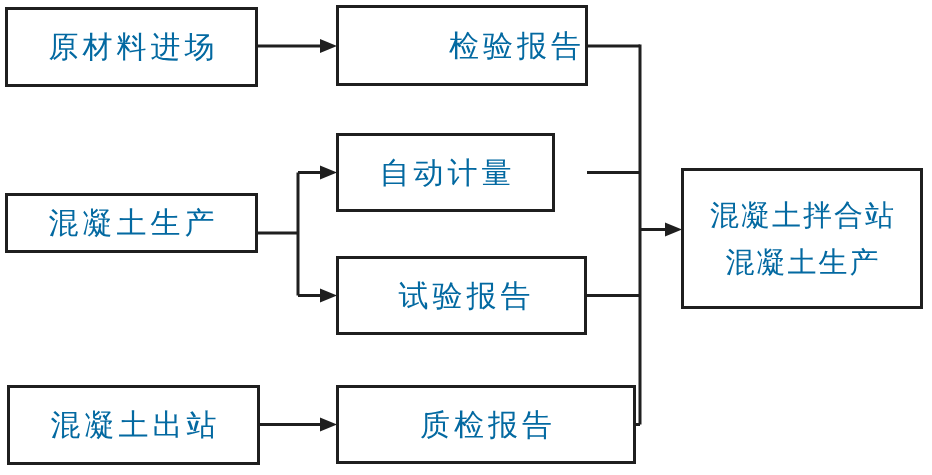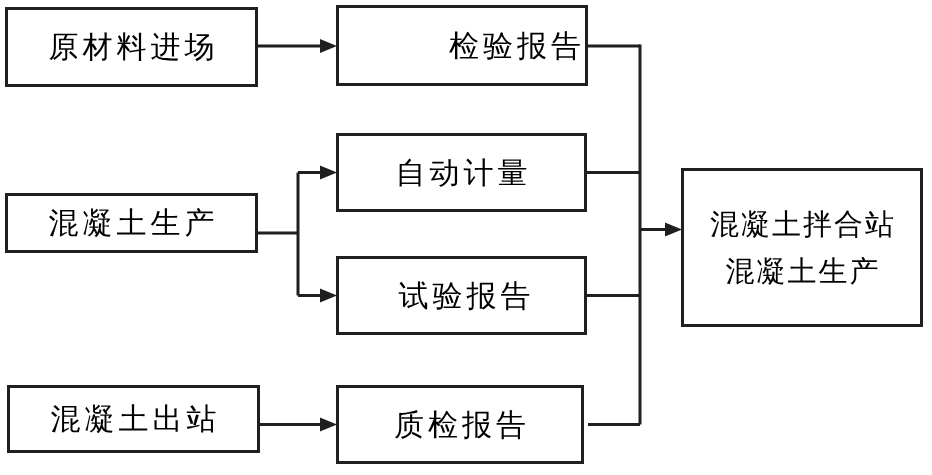--- a/index.html
+++ b/index.html
@@ -25,44 +25,44 @@
   .node {
     position: absolute;
     box-sizing: border-box;
     border: 3px solid #1f1f1f;
     background: #ffffff;
     display: flex;
     flex-direction: column;
     align-items: center;
     justify-content: center;
     text-align: center;
-    color: #000000;
+    color: #0369a1;
   }
   .node .label {
     font-size: 30px;
     letter-spacing: 4px;
     text-indent: 4px;
     line-height: 1.2;
     white-space: nowrap;
   }
   .node.system .label {
     font-size: 29px;
     letter-spacing: 2px;
     text-indent: 2px;
     line-height: 47px;
   }
   
   .node.raw        { left: 5px;   top: 7px;   width: 253px; height: 80px; }
   .node.production { left: 5px;   top: 193px; width: 253px; height: 60px; }
-  .node.exit       { left: 7px;   top: 385px; width: 253px; height: 68px; }
+  .node.exit       { left: 7px;   top: 385px; width: 253px; height: 80px; }
   .node.inspection { left: 336px; top: 5px;   width: 252px; height: 81px; align-items: flex-end; }
-  .node.auto       { left: 336px; top: 133px; width: 251px; height: 79px; }
+  .node.auto       { left: 336px; top: 133px; width: 219px; height: 79px; }
   .node.test       { left: 336px; top: 256px; width: 251px; height: 79px; padding-left: 6px; }
-  .node.quality    { left: 336px; top: 385px; width: 248px; height: 79px; }
-  .node.system     { left: 681px; top: 168px; width: 242px; height: 159px; }
+  .node.quality    { left: 336px; top: 385px; width: 300px; height: 79px; }
+  .node.system     { left: 681px; top: 168px; width: 242px; height: 141px; }
 </style>
 </head>
 <body>
 
 <div class="canvas">
 
   <svg class="wires" viewBox="0 0 932 475" xmlns="http://www.w3.org/2000/svg">
     <g stroke="#1f1f1f" stroke-width="3" fill="none">
 
       <path d="M258 46 H322"></path>

